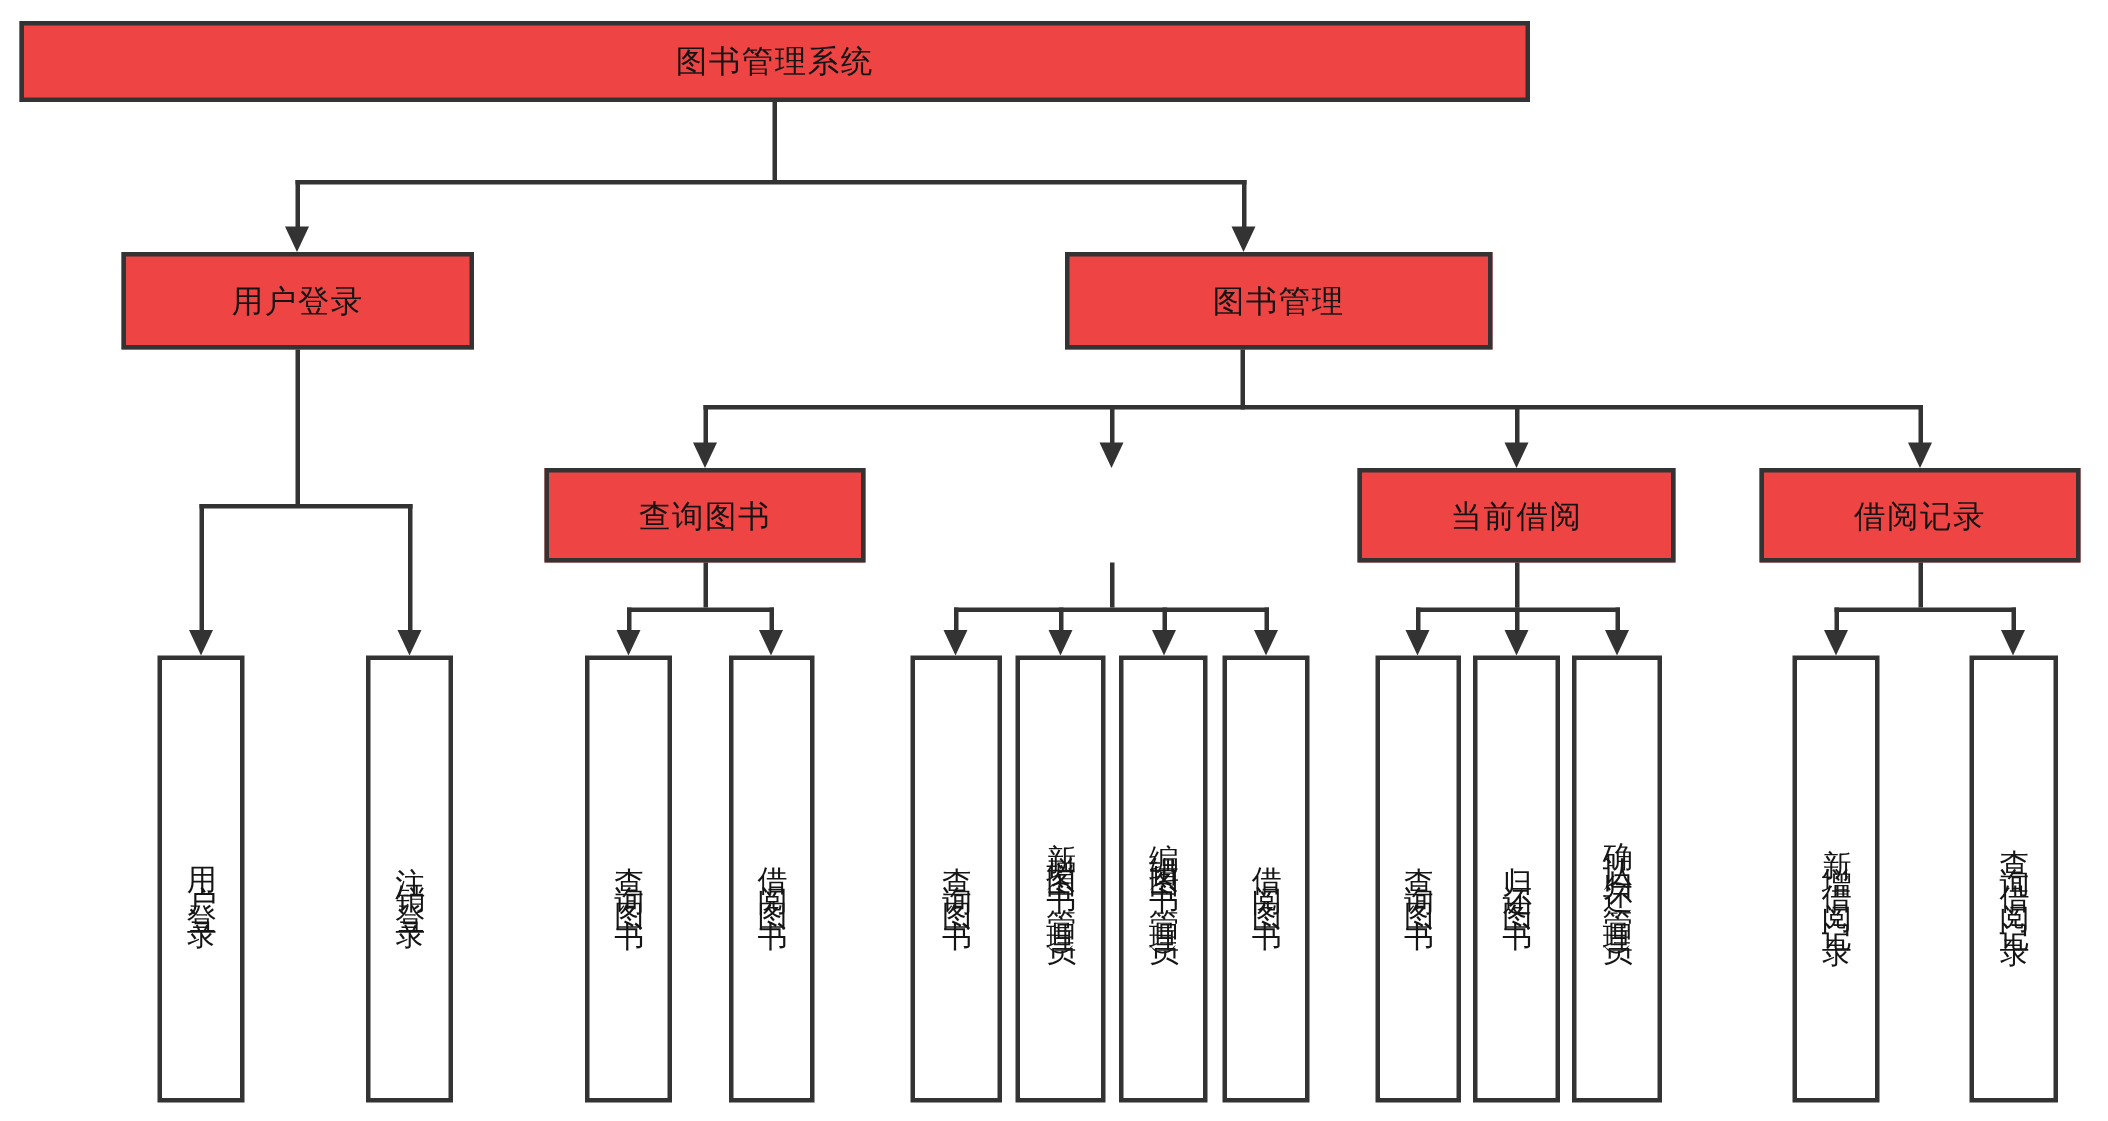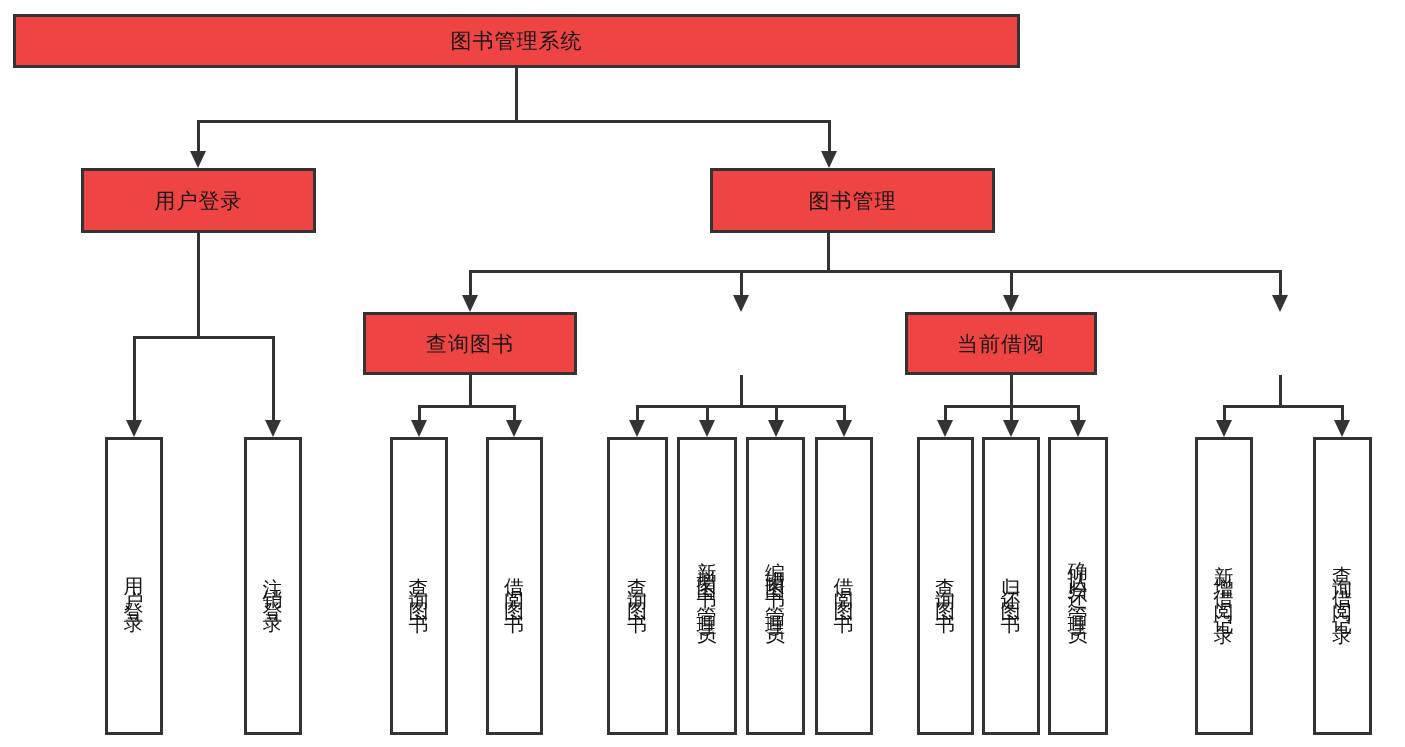--- a/index.html
+++ b/index.html
@@ -89,21 +89,22 @@
   <div class="vline" style="left:469px;top:270px;height:27px;"></div>
   <div class="vline" style="left:740px;top:270px;height:27px;"></div>
   <div class="vline" style="left:1010px;top:270px;height:27px;"></div>
   <div class="vline" style="left:1279px;top:270px;height:27px;"></div>
   <div class="arrow" style="left:462px;top:295px;"></div>
   <div class="arrow" style="left:733px;top:295px;"></div>
   <div class="arrow" style="left:1003px;top:295px;"></div>
   <div class="arrow" style="left:1272px;top:295px;"></div>
 
   <div class="node" style="left:363px;top:312px;width:214px;height:63px;">查询图书</div>
-  <div class="node" style="left:905px;top:312px;width:192px;height:63px;">当前借阅</div>
+  <div class="node" style="left:905px;top:312px;width:212px;height:63px;">当前借阅</div>
+  <div class="node" style="left:1173px;top:312px;width:214px;height:63px;">借阅记录</div>
 
   <div class="vline" style="left:469px;top:375px;height:30px;"></div>
   <div class="hline" style="left:418px;top:405px;width:98px;"></div>
   <div class="vline" style="left:418px;top:405px;height:17px;"></div>
   <div class="vline" style="left:513px;top:405px;height:17px;"></div>
   <div class="arrow" style="left:411px;top:420px;"></div>
   <div class="arrow" style="left:506px;top:420px;"></div>
 
   <div class="vline" style="left:740px;top:375px;height:30px;"></div>
   <div class="hline" style="left:636px;top:405px;width:210px;"></div>

